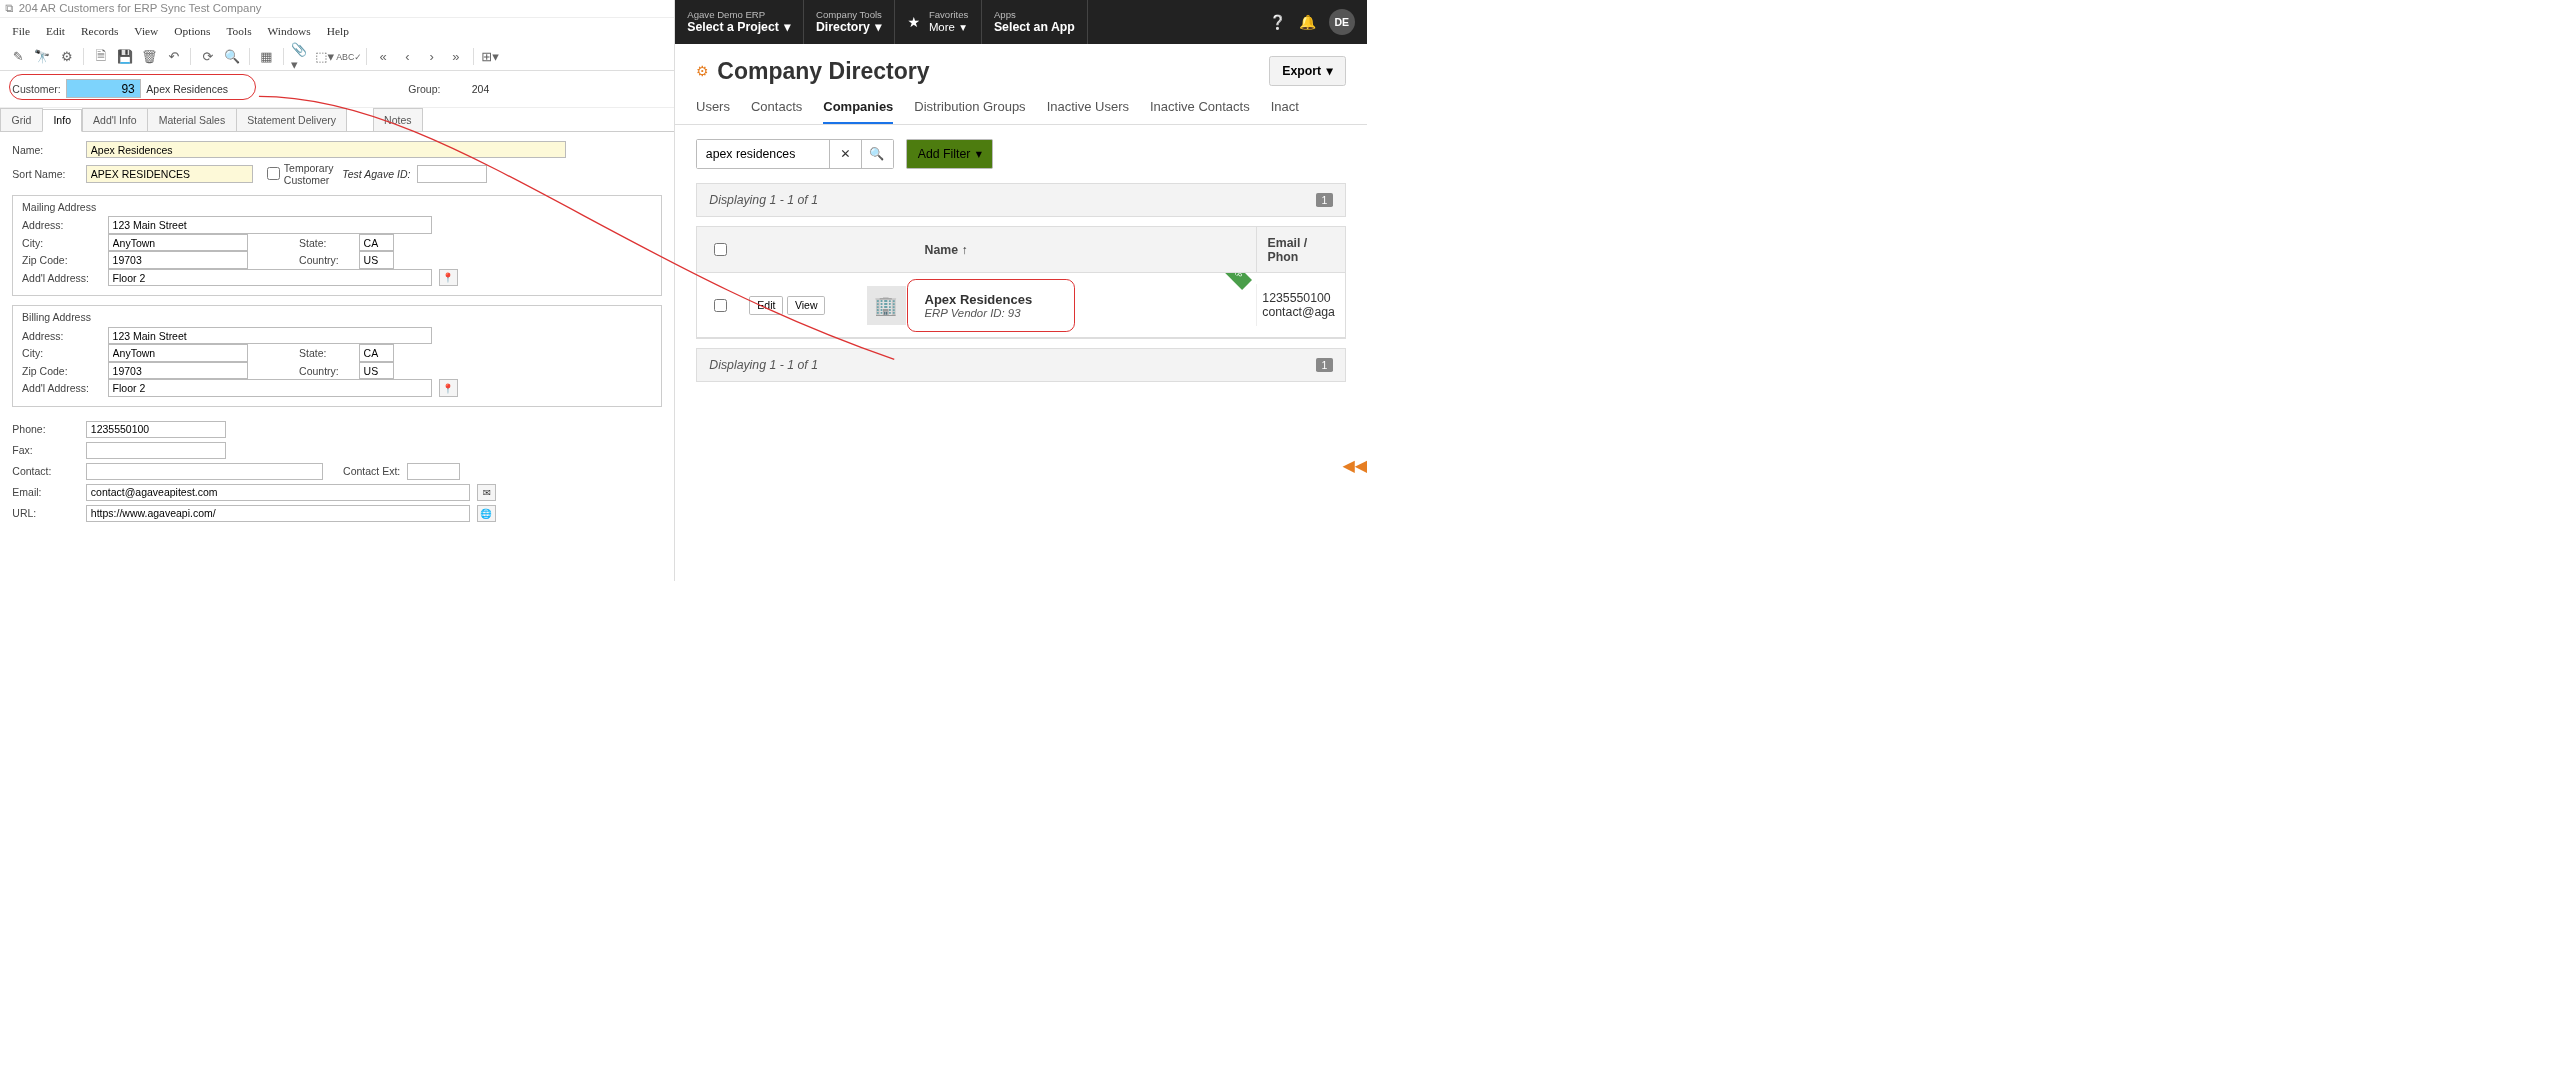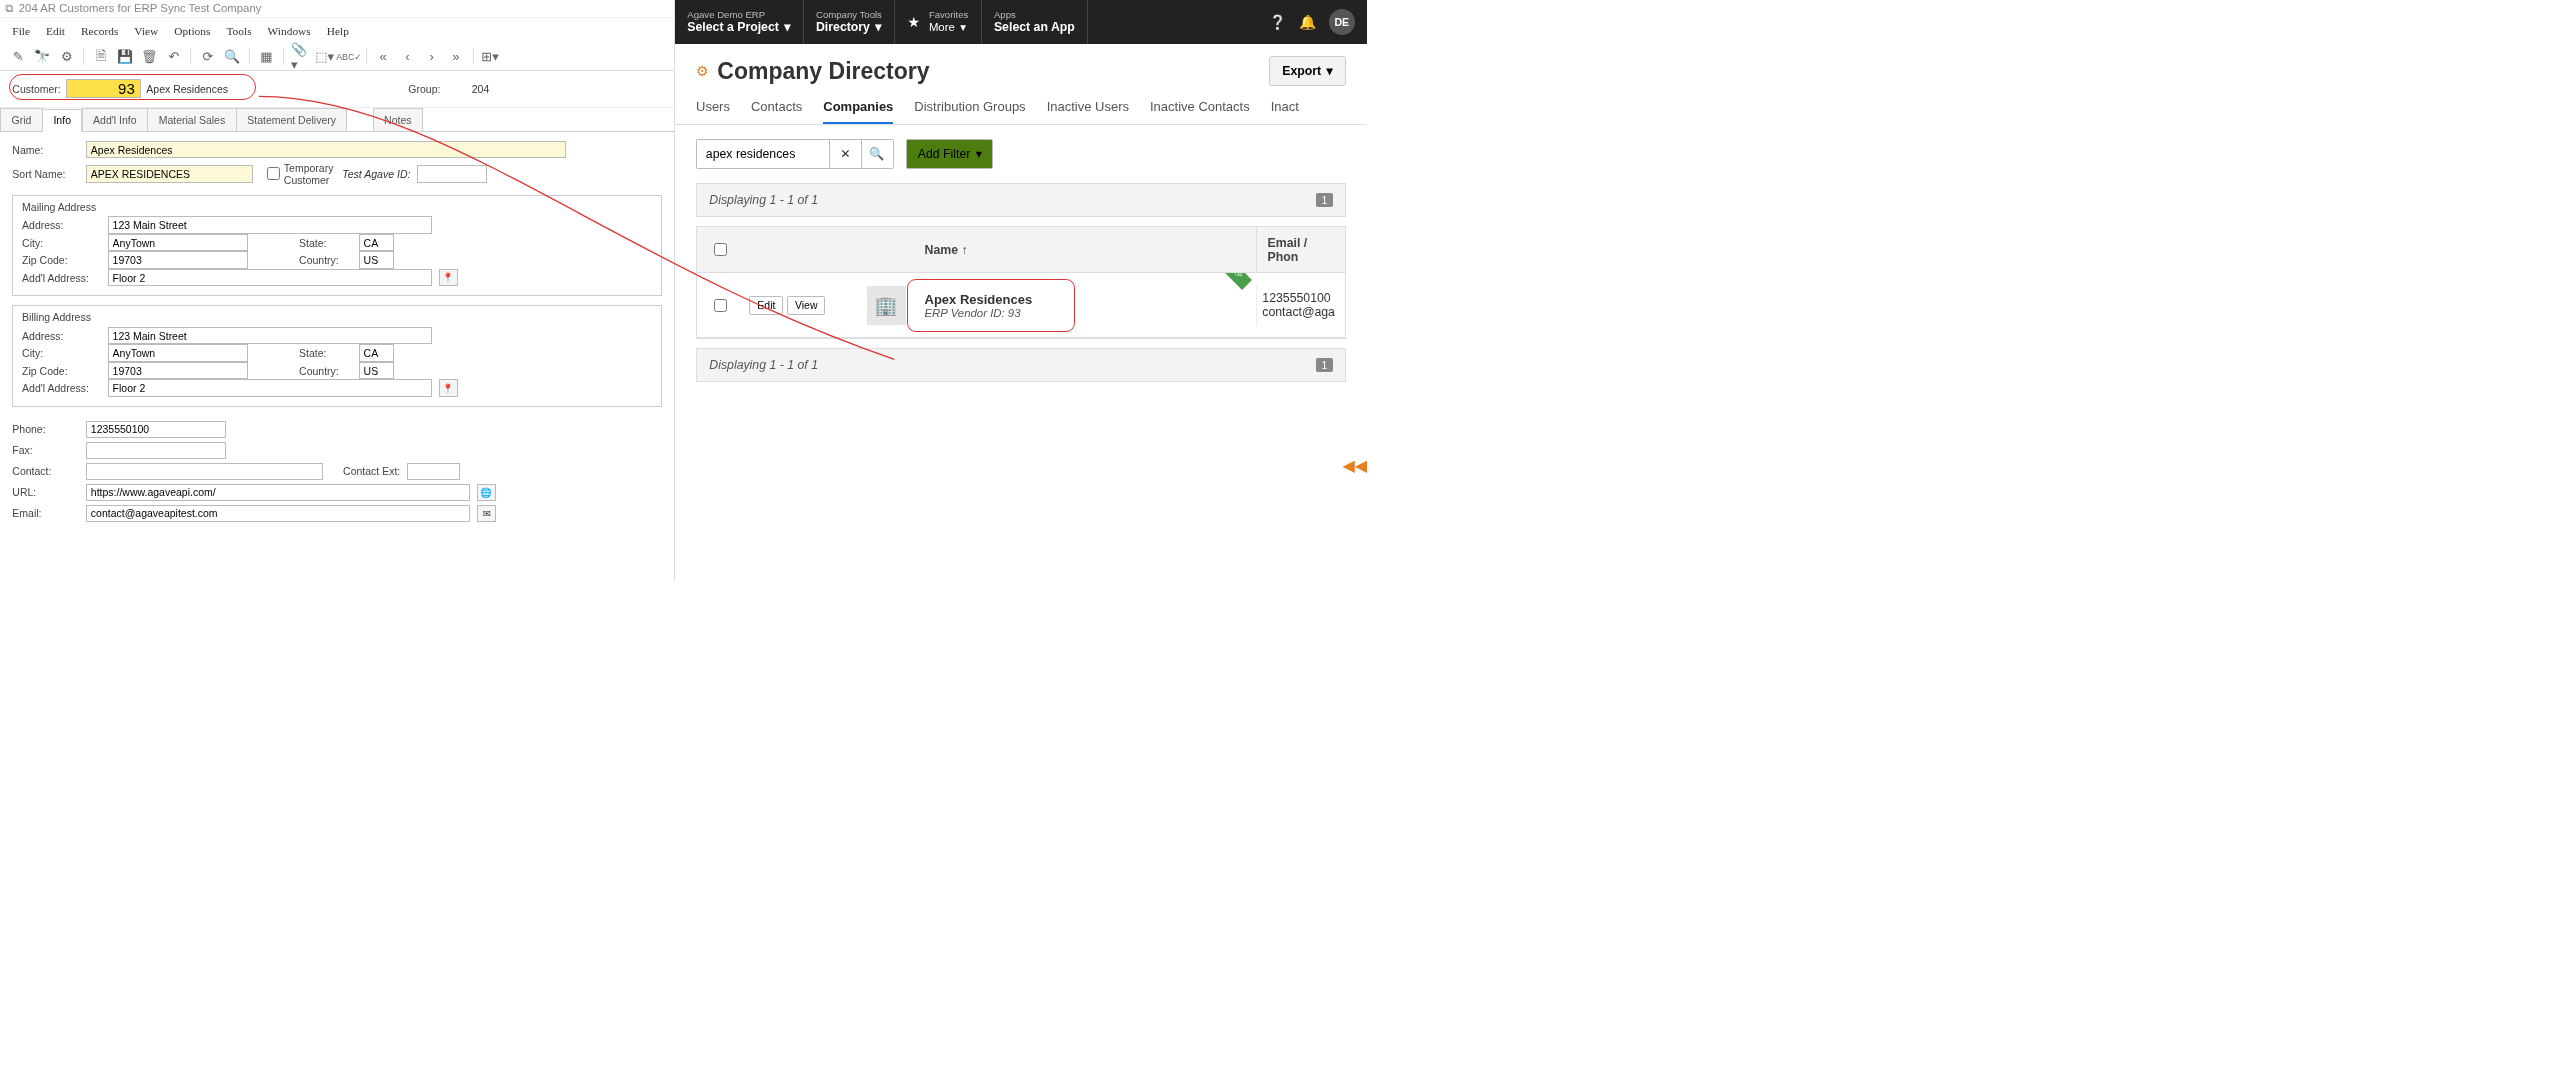--- a/index.html
+++ b/index.html
@@ -10,21 +10,21 @@
 
 
 .title-row { display: flex; align-items: center; gap: 5.3px; padding: 1.8px 5.3px; font-size: 11.4px; color: #888; border-bottom: 0.9px solid #eee; }
 .menu-row { display: flex; gap: 16px; padding: 7px 12.3px; font-size: 11.4px; color: #333; }
 .menu-row span { cursor: pointer; font-family: Liberation Serif, serif; }
 .toolbar-row { display: flex; align-items: center; gap: 5.3px; padding: 3.5px 8.8px; border-bottom: 0.9px solid #ddd; }
 .tb-icon { width: 19px; height: 19px; display: flex; align-items: center; justify-content: center; color: #666; font-size: 13px; cursor: pointer; }
 .tb-sep { width: 0.9px; height: 17.5px; background: #ddd; margin: 0 1.8px; }
 .customer-row { display: flex; align-items: center; gap: 5.3px; padding: 8.8px 12.3px; border-bottom: 0.9px solid #eee; position: relative; }
 .cust-label { font-size: 10.5px; color: #444; }
-.cust-id { width: 75px; height: 19px; border: 0.9px solid #bbb; background: #fde047; text-align: right; padding: 1.8px 5.3px; font-size: 15px; }
+.cust-id { width: 75px; height: 19px; border: 0.9px solid #bbb; background: #7dd3fc; text-align: right; padding: 1.8px 5.3px; font-size: 12px; }
 .cust-name { font-size: 10.5px; color: #333; }
 .cust-highlight { position: absolute; left: 8.8px; top: 3.5px; width: 247px; height: 26px; border: 1.8px solid #d33; border-radius: 14px; pointer-events: none; }
 .group-label { margin-left: 175px; font-size: 10.5px; color: #444; }
 .group-val { margin-left: 26px; font-size: 10.5px; }
 .tabs-row { display: flex; border-bottom: 0.9px solid #ccc; }
 .tab { padding: 4.4px 10.5px; border: 0.9px solid #ccc; border-bottom: none; background: #f5f5f5; font-size: 10.5px; margin-right: -0.9px; cursor: pointer; color: #555; }
 .tab.active { background: #fff; color: #000; border-bottom: 0.9px solid #fff; position: relative; top: 0.9px; }
 .form-area { padding: 8.8px 12.3px; display: flex; flex-direction: column; gap: 3.5px; }
 .fr { display: flex; align-items: center; gap: 7px; }
 .fr label { width: 67px; font-size: 10.5px; color: #444; text-align: left; }
@@ -215,28 +215,28 @@
           <label>Fax:</label>
           <input type="text" class="w160" style="">
         </div>
       <div class="fr">
           <label>Contact:</label>
           <input type="text" style="width: 237px;">
         <label style="width:70px;text-align:right">Contact Ext:</label>
           <input type="text" style="width: 53px;">
         </div>
       <div class="fr">
+          <label>Email:</label>
+          <input type="text" style="width: 384px;" value="contact@agaveapitest.com">
+        <div class="mini-btn">✉</div>
+        </div>
+      <div class="fr">
           <label>URL:</label>
           <input type="text" style="width: 384px;" value="https://www.agaveapi.com/">
         <div class="mini-btn">🌐</div>
-        </div>
-      <div class="fr">
-          <label>Email:</label>
-          <input type="text" style="width: 384px;" value="contact@agaveapitest.com">
-        <div class="mini-btn">✉</div>
         </div>
     </div>
   </div>
 
   <div class="right-pane">
     <div class="top-nav">
       <div class="nav-block">
         <div class="nav-small">Agave Demo ERP</div>
         <div class="nav-big">
             <span>Select a Project</span>

